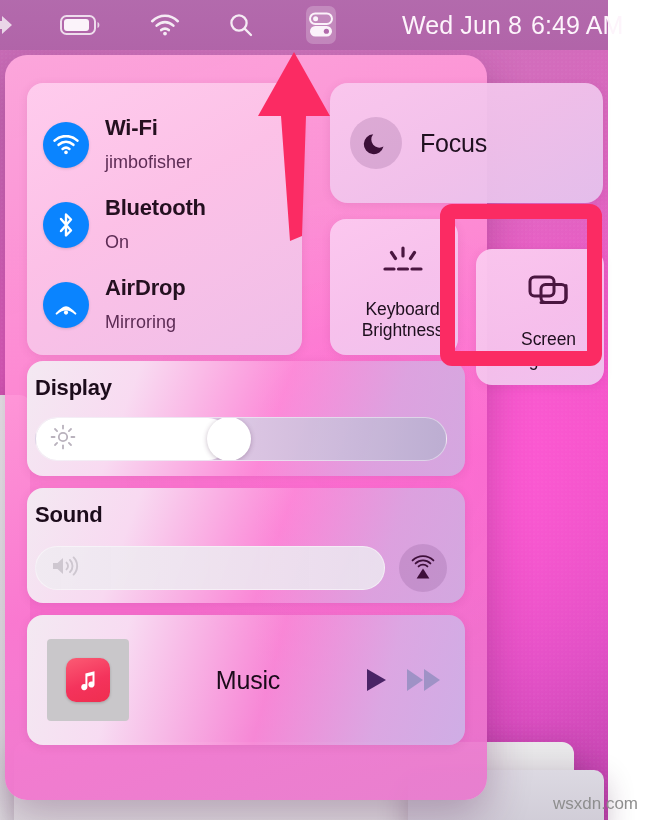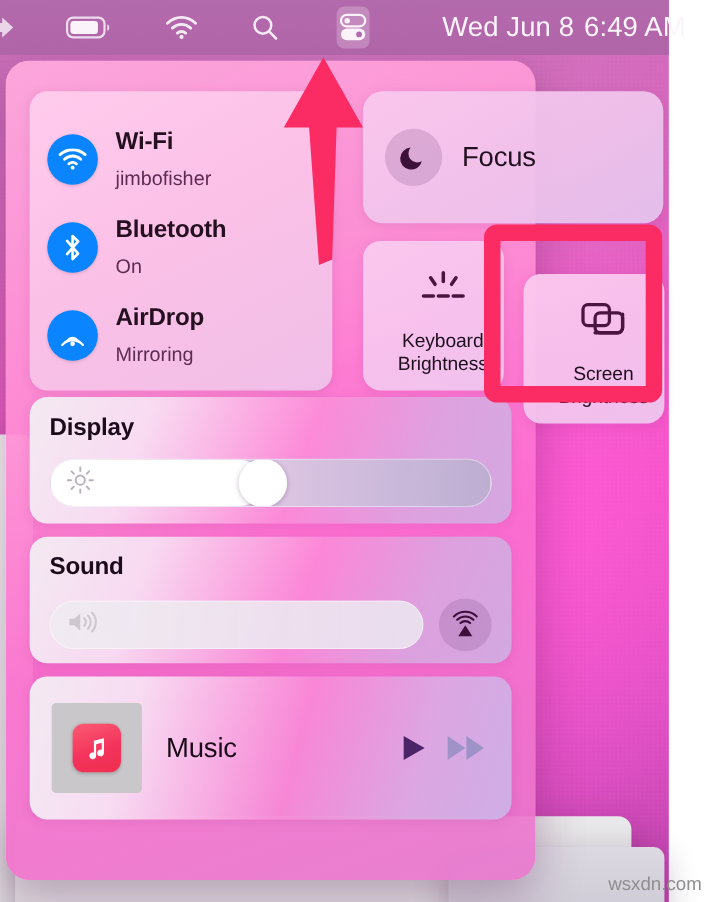--- a/index.html
+++ b/index.html
@@ -168,21 +168,21 @@
     font-size:17.5px; color:#1e0f1e; text-align:center; line-height:1.22;
     letter-spacing:-.1px;
   }
   .sq-icon { height:42px; display:flex; align-items:center; justify-content:center; }
 
   
   .slider-card {
     position:relative;
     margin:0 6px 12px 6px;
     height:115px;
-    padding:14px 18px 0 18px;
+    padding:14px 18px 0 8px;
     background:linear-gradient(110deg, rgba(243,236,243,0.97) 0%, rgba(248,226,244,0.92) 24%, rgba(252,150,220,0.62) 56%, rgba(214,172,226,0.82) 80%, rgba(206,176,226,0.88) 100%);
   }
   .slider-title {
     font-size:22px; font-weight:bold; color:#1c0c1b; letter-spacing:-.2px;
   }
   .slider-track {
     position:relative;
     margin-top:16px;
     height:44px; border-radius:22px;
     background:linear-gradient(90deg, rgba(236,228,238,0.92) 0%, rgba(214,200,226,0.92) 55%, rgba(186,174,208,0.92) 100%);
@@ -233,20 +233,21 @@
   }
   #music-app-icon {
     width:44px; height:44px; border-radius:10px;
     background:linear-gradient(160deg,#fb5c74 0%,#f4335c 55%,#ef2e4f 100%);
     display:flex; align-items:center; justify-content:center;
     box-shadow:0 1px 3px rgba(0,0,0,.20);
   }
   #music-title {
     margin-left:22px; font-size:25px; color:#1b0b1a; letter-spacing:-.2px;
     flex:1;
+    text-align:center;
   }
   .music-ctrl { margin-left:14px; display:flex; align-items:center; }
 
   
   #annotation-arrow {
     position:absolute; left:250px; top:48px;
     width:88px; height:195px;
     z-index:40; pointer-events:none;
   }
   #annotation-box {

